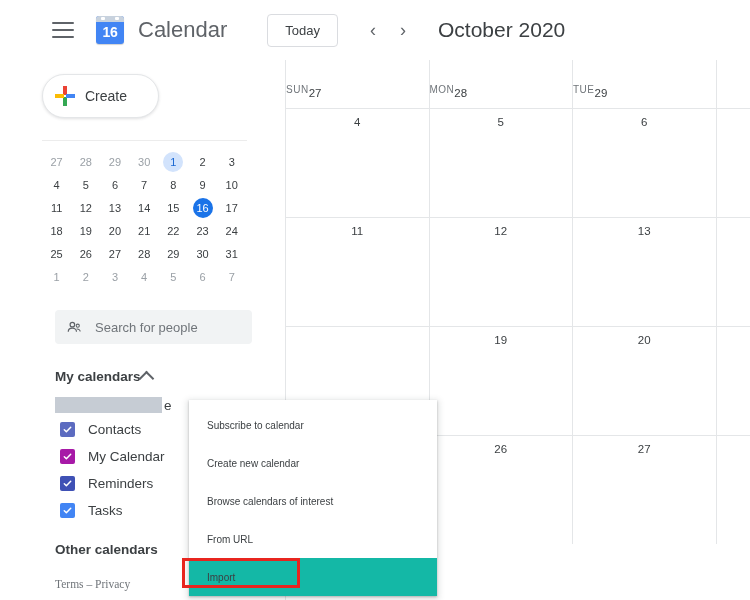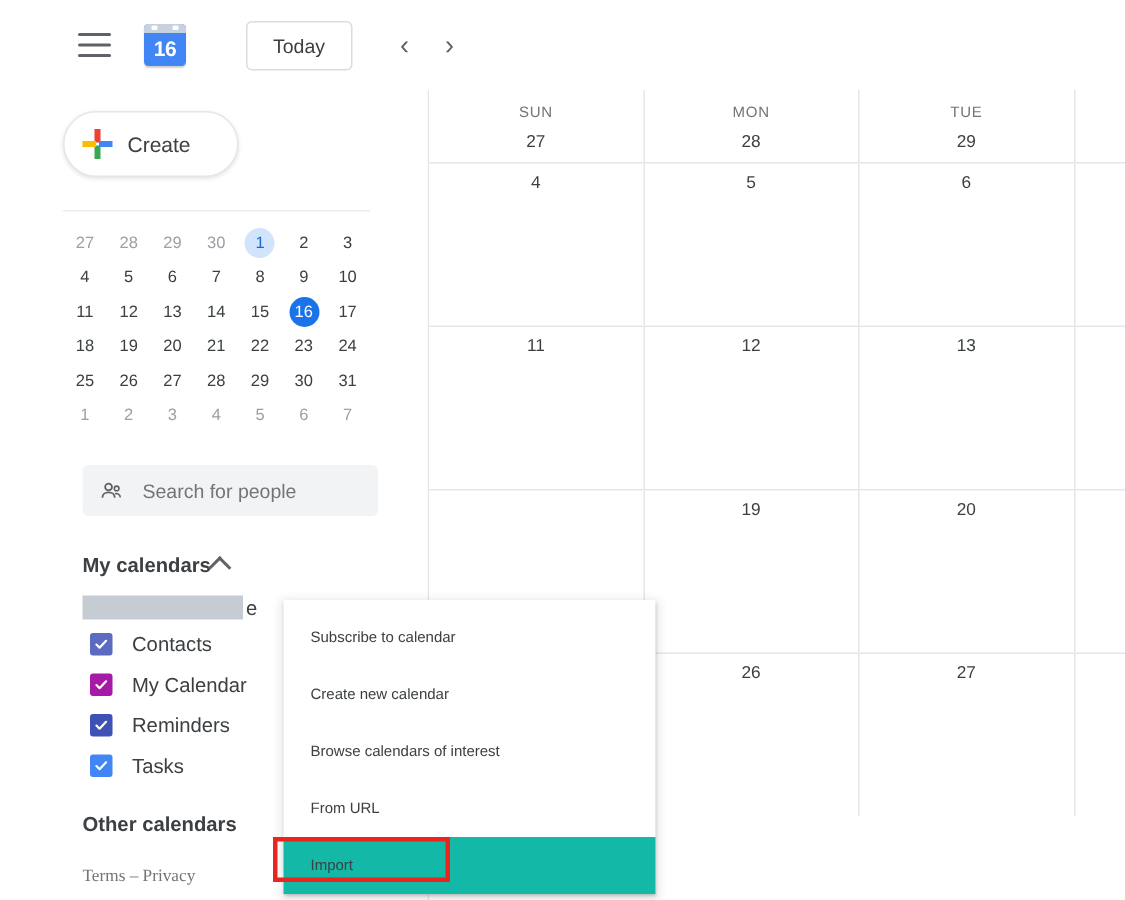--- a/index.html
+++ b/index.html
@@ -294,21 +294,21 @@
     z-index: 1;
   }
   .grid-head {
     display: flex;
     height: 48px;
   }
   .grid-head .hc {
     width: 143.5px;
     border-right: 1px solid #e4e6e8;
     display: flex;
-    flex-direction: column;
+    flex-direction: row;
     align-items: center;
     padding-top: 10px;
     box-sizing: border-box;
   }
   .dow {
     font-size: 10px;
     color: #70757a;
     letter-spacing: .5px;
   }
   .dnum {
@@ -380,26 +380,28 @@
     <span></span>
     <span></span>
     <span></span>
   </div>
 
   <div class="cal-icon">
     <div class="strip"></div>
     <div class="num">16</div>
   </div>
 
+  <div class="app-title">Calendar</div>
 
   <button class="today-btn">Today</button>
 
   <div class="nav-arrow prev">‹</div>
   <div class="nav-arrow next">›</div>
 
+  <div class="month-title">October 2020</div>
 </div>
 
 <div class="grid">
   <div class="grid-head">
     <div class="hc">
       <div class="dow">SUN</div>
       <div class="dnum">27</div>
     </div>
     <div class="hc">
       <div class="dow">MON</div>

